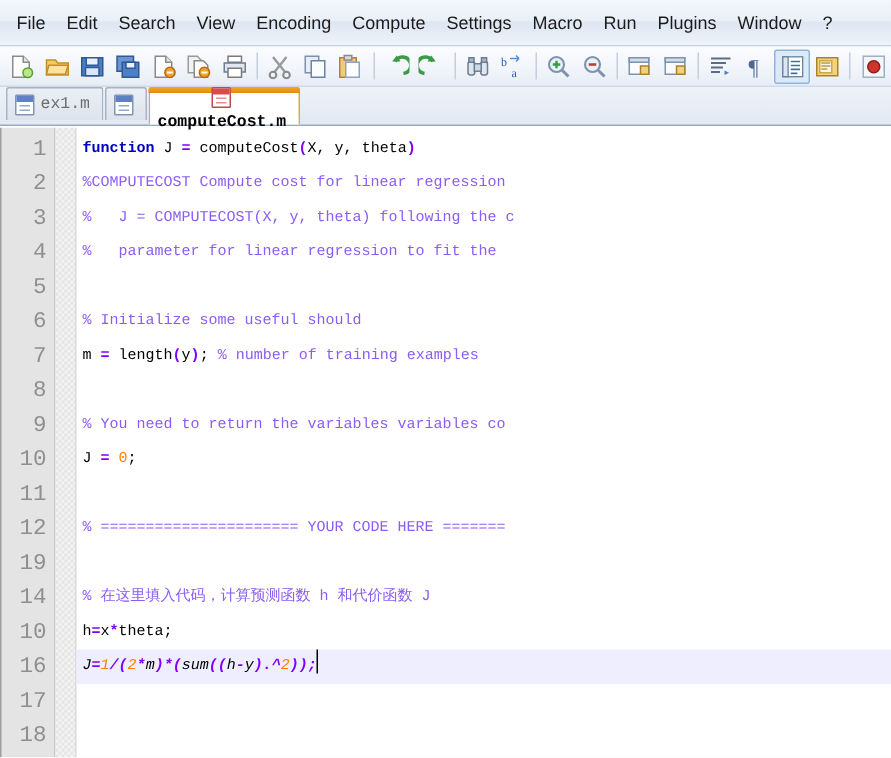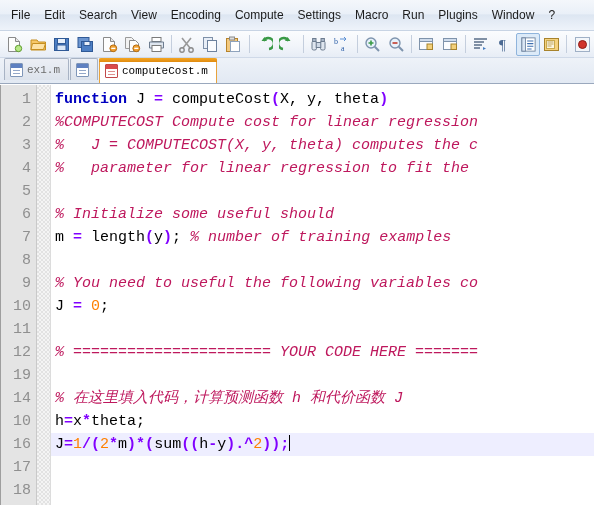--- a/index.html
+++ b/index.html
@@ -91,22 +91,23 @@
     cursor: default;
     font-family: "Liberation Mono", monospace;
     white-space: nowrap;
   }
   .tab.active {
     background: #ffffff;
     color: #000000;
     height: 25px;
     border-color: #e8a33d;
     border-top: none;
-    font-weight: normal;
+    font-weight: bold;
     z-index: 2;
+    flex-direction: column;
   }
   .tab.active::before {
     content: "";
     position: absolute;
     left: -1px; right: -1px; top: 0;
     height: 4px;
     background: linear-gradient(to bottom,#f5a623,#e08b10);
     border-radius: 2px 2px 0 0;
   }
   .tabicon {
@@ -173,28 +174,28 @@
   .codearea {
     flex: 1;
     padding-top: 3px;
     overflow: hidden;
     position: relative;
   }
   .cl {
     height: 23px;
     line-height: 23px;
     font-family: "Liberation Mono", monospace;
-    font-size: 15px;
+    font-size: 10px;
     white-space: pre;
     color: #000000;
     padding-left: 4px;
   }
-  .cl.current { background: #eeeeff; }
+  .cl.current { background: #eeeeff; font-style: italic; }
   .kw   { color: #0000c0; font-weight: bold; }
-  .cmt  { color: #be185d; font-style: italic; }
+  .cmt  { color: #8b5cf6; }
   .num  { color: #ff8000; }
   .op   { color: #8000ff; font-weight: bold; }
   .caret {
     display: inline-block;
     width: 1px; height: 16px;
     background: #000;
     vertical-align: -3px;
     margin-left: 0px;
   }
   
@@ -459,27 +460,27 @@
       <div class="ln">17</div>
       <div class="ln">18</div>
       <div class="ln">19</div>
     </div>
 
     <div class="foldmargin"></div>
 
     <div class="codearea">
       <div class="cl"><span class="kw">function</span> J <span class="op">=</span> computeCost<span class="op">(</span>X, y, theta<span class="op">)</span></div>
       <div class="cl cmt">%COMPUTECOST Compute cost for linear regression</div>
-      <div class="cl cmt">%   J = COMPUTECOST(X, y, theta) computes the c</div>
+      <div class="cl cmt">%   J = COMPUTECOST(X, y, theta) following the c</div>
       <div class="cl cmt">%   parameter for linear regression to fit the </div>
       <div class="cl"></div>
       <div class="cl cmt">% Initialize some useful should</div>
       <div class="cl">m <span class="op">=</span> length<span class="op">(</span>y<span class="op">)</span>; <span class="cmt">% number of training examples</span></div>
       <div class="cl"></div>
-      <div class="cl cmt">% You need to useful the following variables co</div>
+      <div class="cl cmt">% You need to return the variables variables co</div>
       <div class="cl">J <span class="op">=</span> <span class="num">0</span>;</div>
       <div class="cl"></div>
       <div class="cl cmt">% ====================== YOUR CODE HERE =======</div>
       <div class="cl"></div>
       <div class="cl cmt">% 在这里填入代码，计算预测函数 h 和代价函数 J</div>
       <div class="cl">h<span class="op">=</span>x<span class="op">*</span>theta;</div>
       <div class="cl current">J<span class="op">=</span><span class="num">1</span><span class="op">/(</span><span class="num">2</span><span class="op">*</span>m<span class="op">)*(</span>sum<span class="op">((</span>h<span class="op">-</span>y<span class="op">).^</span><span class="num">2</span><span class="op">));</span><span class="caret"></span></div>
       <div class="cl"></div>
     </div>
 

